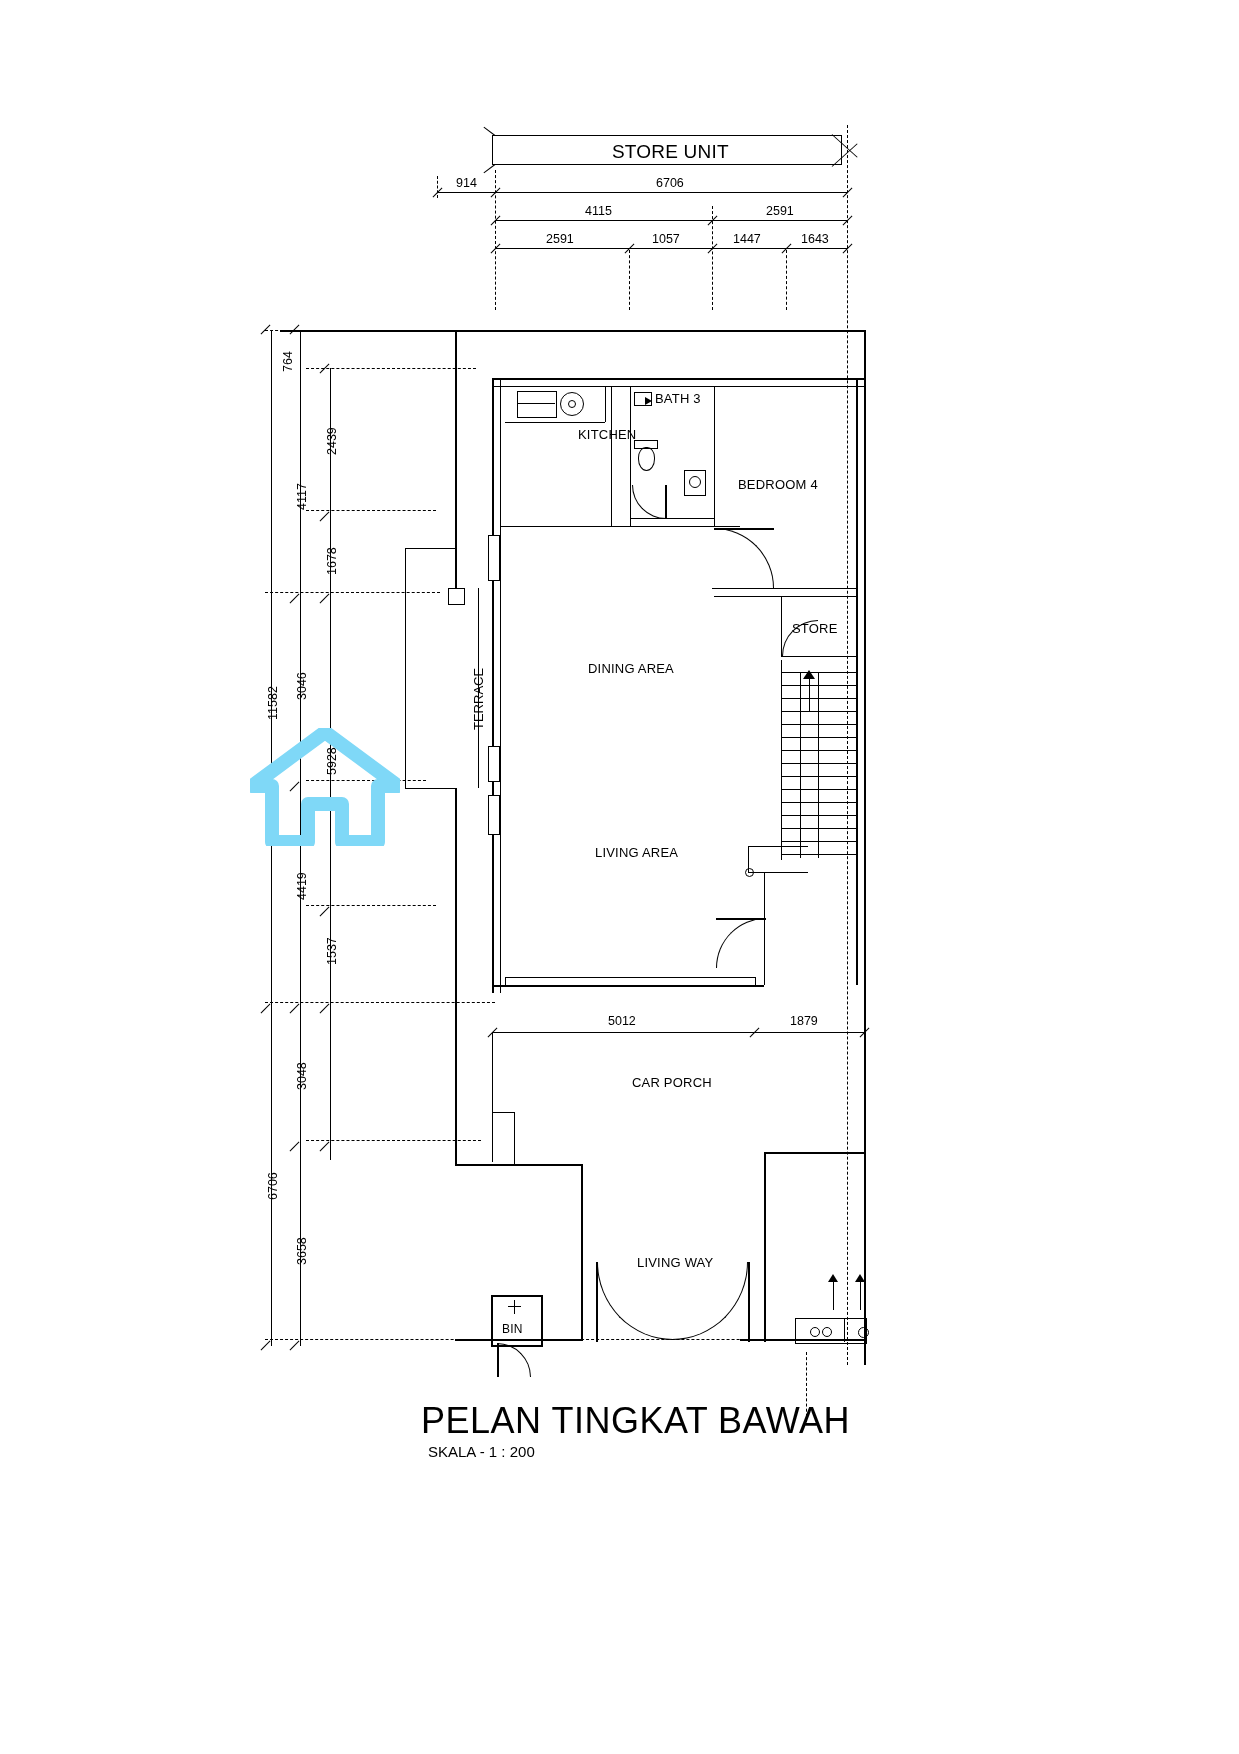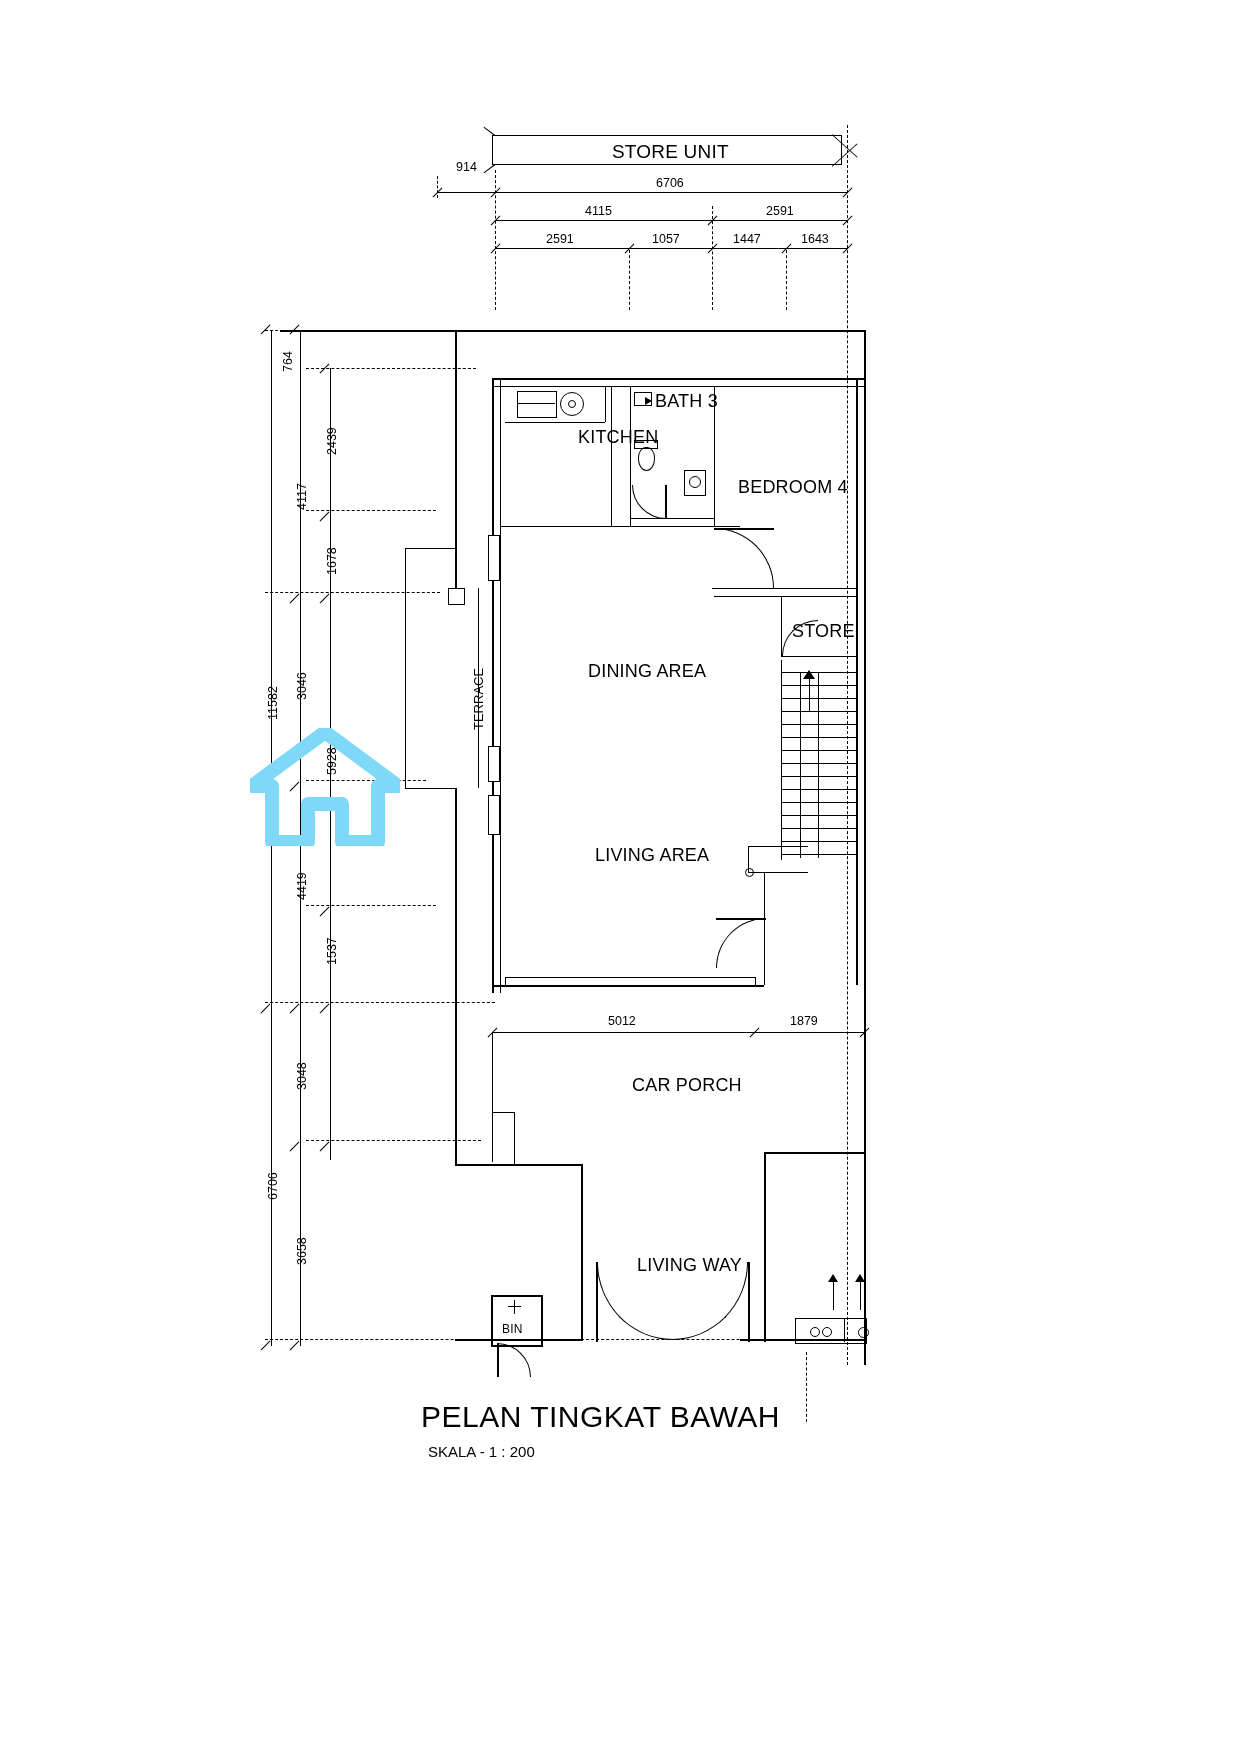--- a/index.html
+++ b/index.html
@@ -21,21 +21,21 @@
   .ln {
     position: absolute;
     background: #000000;
   }
   .h { height: 1px; }
   .v { width: 1px; }
   .h2 { height: 2px; }
   .v2 { width: 2px; }
   .txt {
     position: absolute;
-    font-size: 18px;
+    font-size: 13px;
     white-space: nowrap;
     letter-spacing: 0.2px;
   }
   .dim {
     position: absolute;
     font-size: 12.5px;
     white-space: nowrap;
   }
   .dimv {
     position: absolute;
@@ -64,21 +64,21 @@
   .tick {
     position: absolute;
     background: #000;
     width: 1px;
     height: 13px;
     transform-origin: 50% 50%;
     transform: rotate(45deg);
   }
   .title {
     position: absolute;
-    font-size: 30px;
+    font-size: 36px;
     letter-spacing: 0.5px;
     white-space: nowrap;
   }
   .subtitle {
     position: absolute;
     font-size: 15px;
     white-space: nowrap;
   }
   .banner {
     position: absolute;
@@ -110,21 +110,21 @@
 
   <div class="ln v" style="left:492px; top:135px; height:30px;"></div>
   <div class="ln" style="left:481px; top:135px; width:14px; height:1px; transform:rotate(37deg); transform-origin:100% 50%;"></div>
   <div class="ln" style="left:481px; top:164px; width:14px; height:1px; transform:rotate(-37deg); transform-origin:100% 50%;"></div>
 
   <div class="ln" style="left:832px; top:134px; width:34px; height:1px; transform:rotate(42deg); transform-origin:0 50%;"></div>
   <div class="ln" style="left:832px; top:166px; width:34px; height:1px; transform:rotate(-42deg); transform-origin:0 50%;"></div>
   <div class="txt" style="left:612px; top:141px; font-size:19px;">STORE UNIT</div>
 
   <div class="ln h" style="left:437px; top:192px; width:411px;"></div>
-  <div class="dim" style="left:456px; top:160px;">914</div>
+  <div class="dim" style="left:456px; top:176px;">914</div>
   <div class="dim" style="left:656px; top:176px;">6706</div>
   <div class="tick" style="left:437px; top:186px;"></div>
   <div class="tick" style="left:495px; top:186px;"></div>
   <div class="tick" style="left:847px; top:186px;"></div>
 
   <div class="ln h" style="left:495px; top:220px; width:353px;"></div>
   <div class="dim" style="left:585px; top:204px;">4115</div>
   <div class="dim" style="left:766px; top:204px;">2591</div>
   <div class="tick" style="left:495px; top:214px;"></div>
   <div class="tick" style="left:712px; top:214px;"></div>

